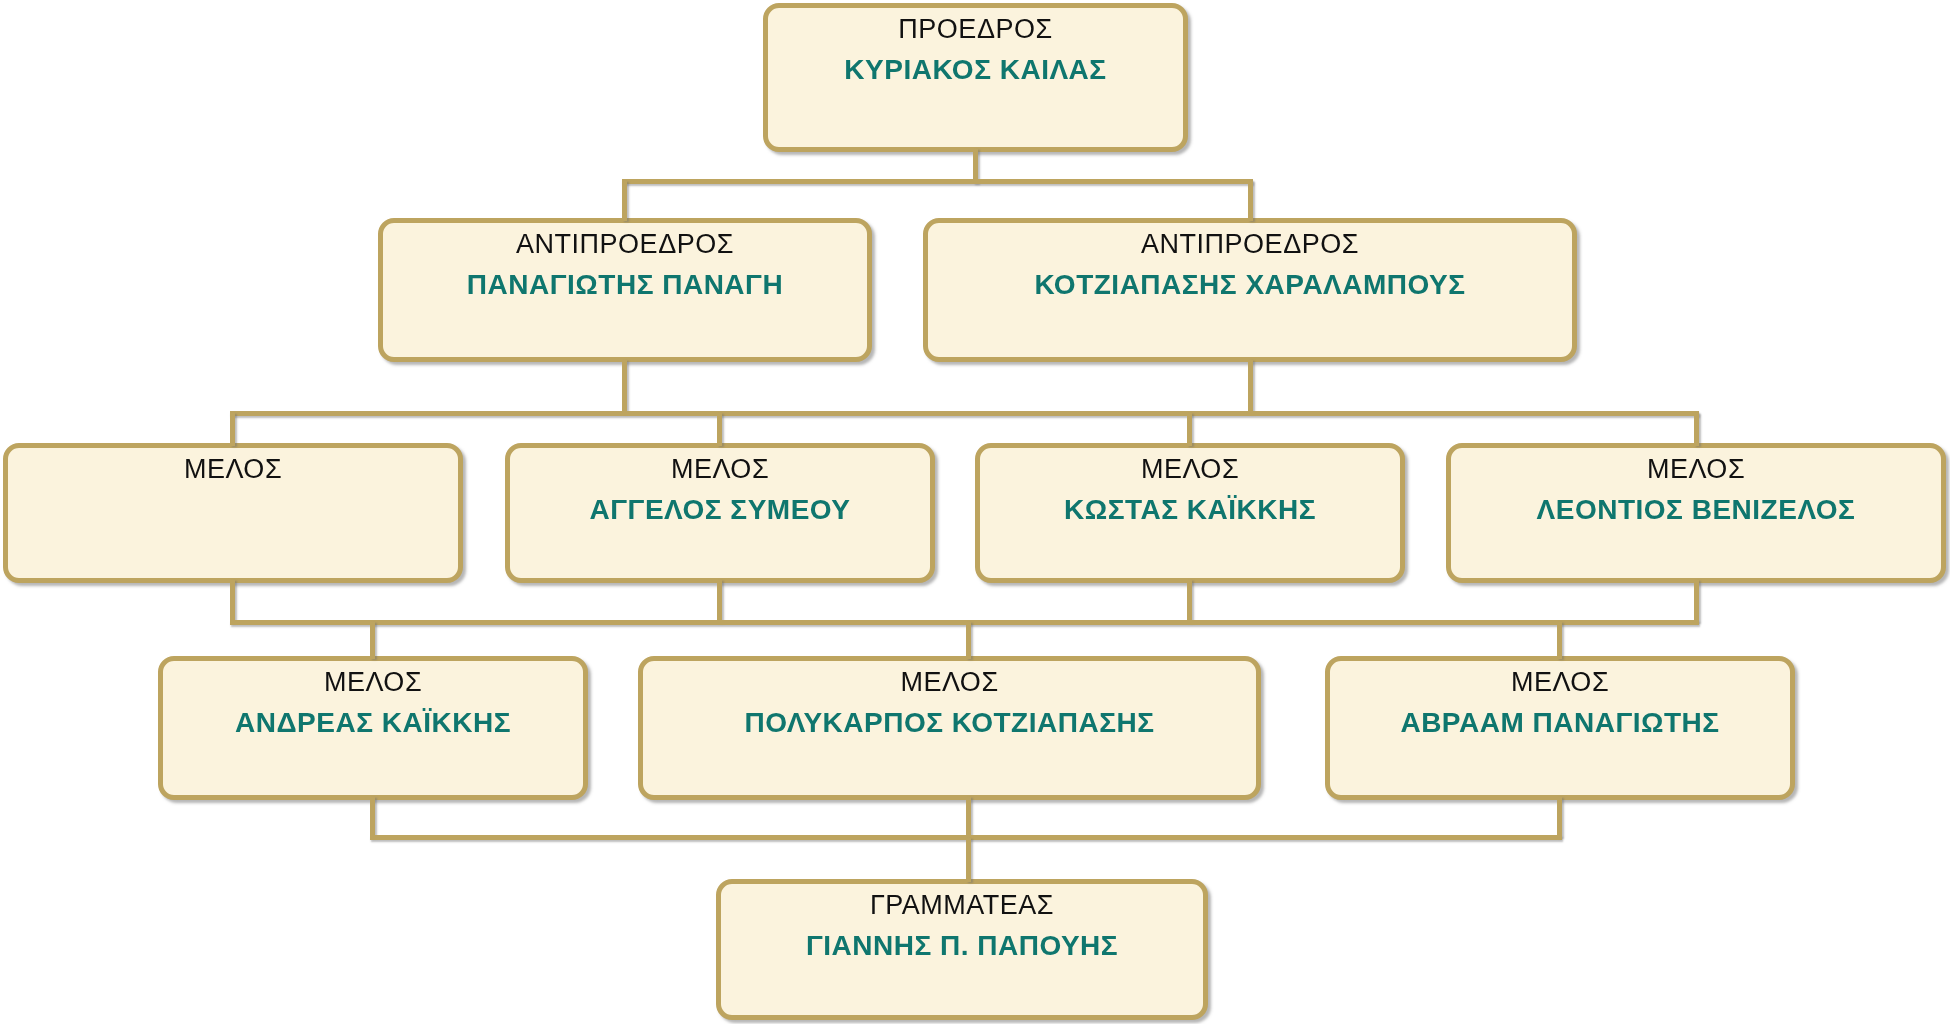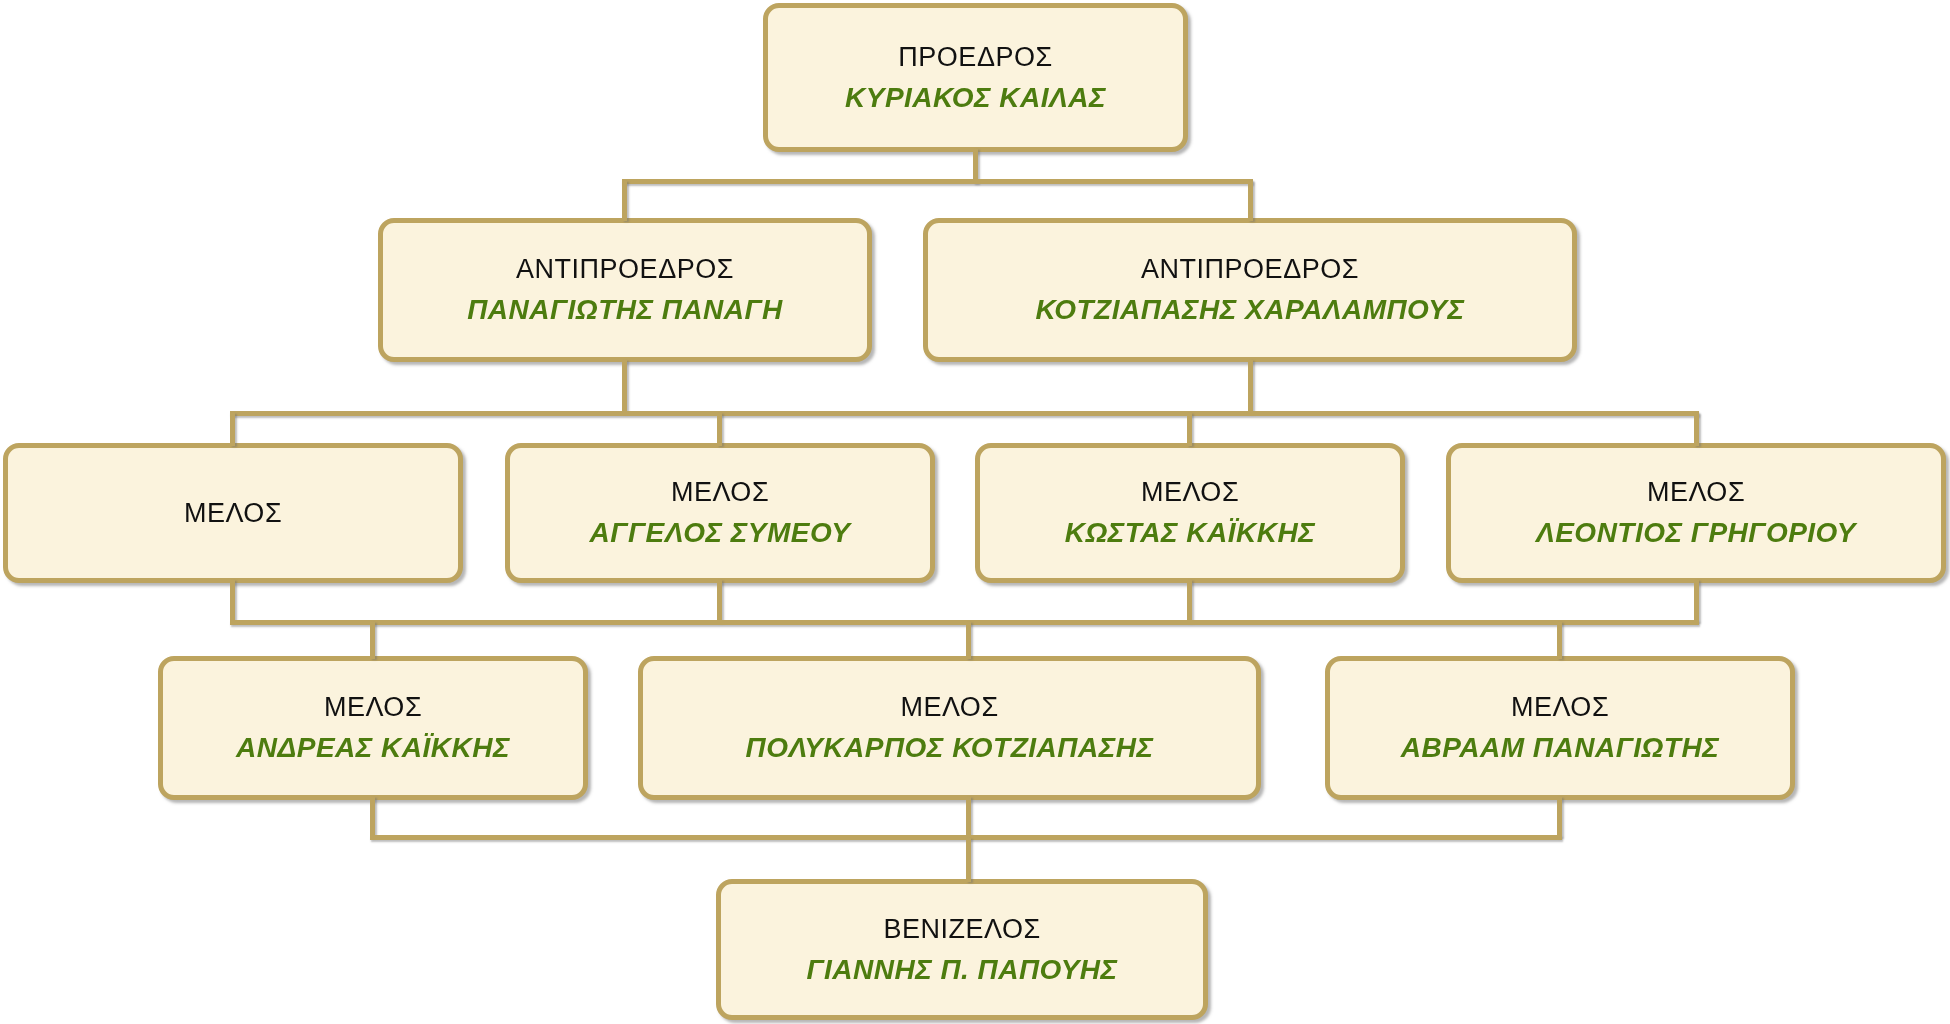--- a/index.html
+++ b/index.html
@@ -4,25 +4,25 @@
 <style>
   html, body { margin:0; padding:0; background:#ffffff; }
   .canvas {
     position:relative; width:1950px; height:1024px; overflow:hidden;
     background:#ffffff; font-family:"Liberation Sans", sans-serif;
   }
   .node {
     position:absolute; box-sizing:border-box;
     background:#FBF3DD; border:5px solid #BDA45F; border-radius:16px;
     box-shadow:3px 3px 3px rgba(110,110,110,0.5);
-    display:flex; flex-direction:column; align-items:center; justify-content:center;
+    display:flex; flex-direction:column; align-items:center; 
     gap:9px; text-align:center; padding:6px 14px;
   }
   .role { font-size:27px; font-weight:400; color:#111111; letter-spacing:0.5px; white-space:nowrap; }
-  .name { font-size:28px; font-weight:700; color:#4d7c0f; letter-spacing:0.5px; white-space:nowrap;font-style:italic; }
+  .name { font-size:28px; font-weight:700; color:#0f766e; letter-spacing:0.5px; white-space:nowrap; }
   .hl, .vl { position:absolute; background:#BDA45F; }
   .hl { height:5px; box-shadow:1px 2px 2px rgba(110,110,110,0.45); }
   .vl { width:5px;  box-shadow:2px 1px 2px rgba(110,110,110,0.45); }
 
   
   .n0  { left:763px;  top:3px;   width:425px; height:149px; }
   .n1  { left:378px;  top:218px; width:494px; height:144px; }
   .n2  { left:923px;  top:218px; width:654px; height:144px; }
   .n3  { left:3px;    top:443px; width:460px; height:140px; }
   .n4  { left:505px;  top:443px; width:430px; height:140px; }
@@ -58,38 +58,38 @@
   <div class="node n4">
     <span class="role">ΜΕΛΟΣ</span>
     <span class="name">ΑΓΓΕΛΟΣ ΣΥΜΕΟΥ</span>
   </div>
   <div class="node n5">
     <span class="role">ΜΕΛΟΣ</span>
     <span class="name">ΚΩΣΤΑΣ ΚΑΪΚΚΗΣ</span>
   </div>
   <div class="node n6">
     <span class="role">ΜΕΛΟΣ</span>
-    <span class="name">ΛΕΟΝΤΙΟΣ ΓΡΗΓΟΡΙΟΥ</span>
+    <span class="name">ΛΕΟΝΤΙΟΣ ΒΕΝΙΖΕΛΟΣ</span>
   </div>
 
   <div class="node n7">
     <span class="role">ΜΕΛΟΣ</span>
     <span class="name">ΑΝΔΡΕΑΣ ΚΑΪΚΚΗΣ</span>
   </div>
   <div class="node n8">
     <span class="role">ΜΕΛΟΣ</span>
     <span class="name">ΠΟΛΥΚΑΡΠΟΣ ΚΟΤΖΙΑΠΑΣΗΣ</span>
   </div>
   <div class="node n9">
     <span class="role">ΜΕΛΟΣ</span>
     <span class="name">ΑΒΡΑΑΜ ΠΑΝΑΓΙΩΤΗΣ</span>
   </div>
 
   <div class="node n10">
-    <span class="role">ΒΕΝΙΖΕΛΟΣ</span>
+    <span class="role">ΓΡΑΜΜΑΤΕΑΣ</span>
     <span class="name">ΓΙΑΝΝΗΣ Π. ΠΑΠΟΥΗΣ</span>
   </div>
 
   <div class="vl" style="left:973px; top:149px; height:35px;"></div>
   <div class="hl" style="left:622px; top:179px; width:631px;"></div>
   <div class="vl" style="left:622px; top:181px; height:40px;"></div>
   <div class="vl" style="left:1248px; top:181px; height:40px;"></div>
 
   <div class="vl" style="left:622px; top:360px; height:54px;"></div>
   <div class="vl" style="left:1248px; top:360px; height:54px;"></div>

